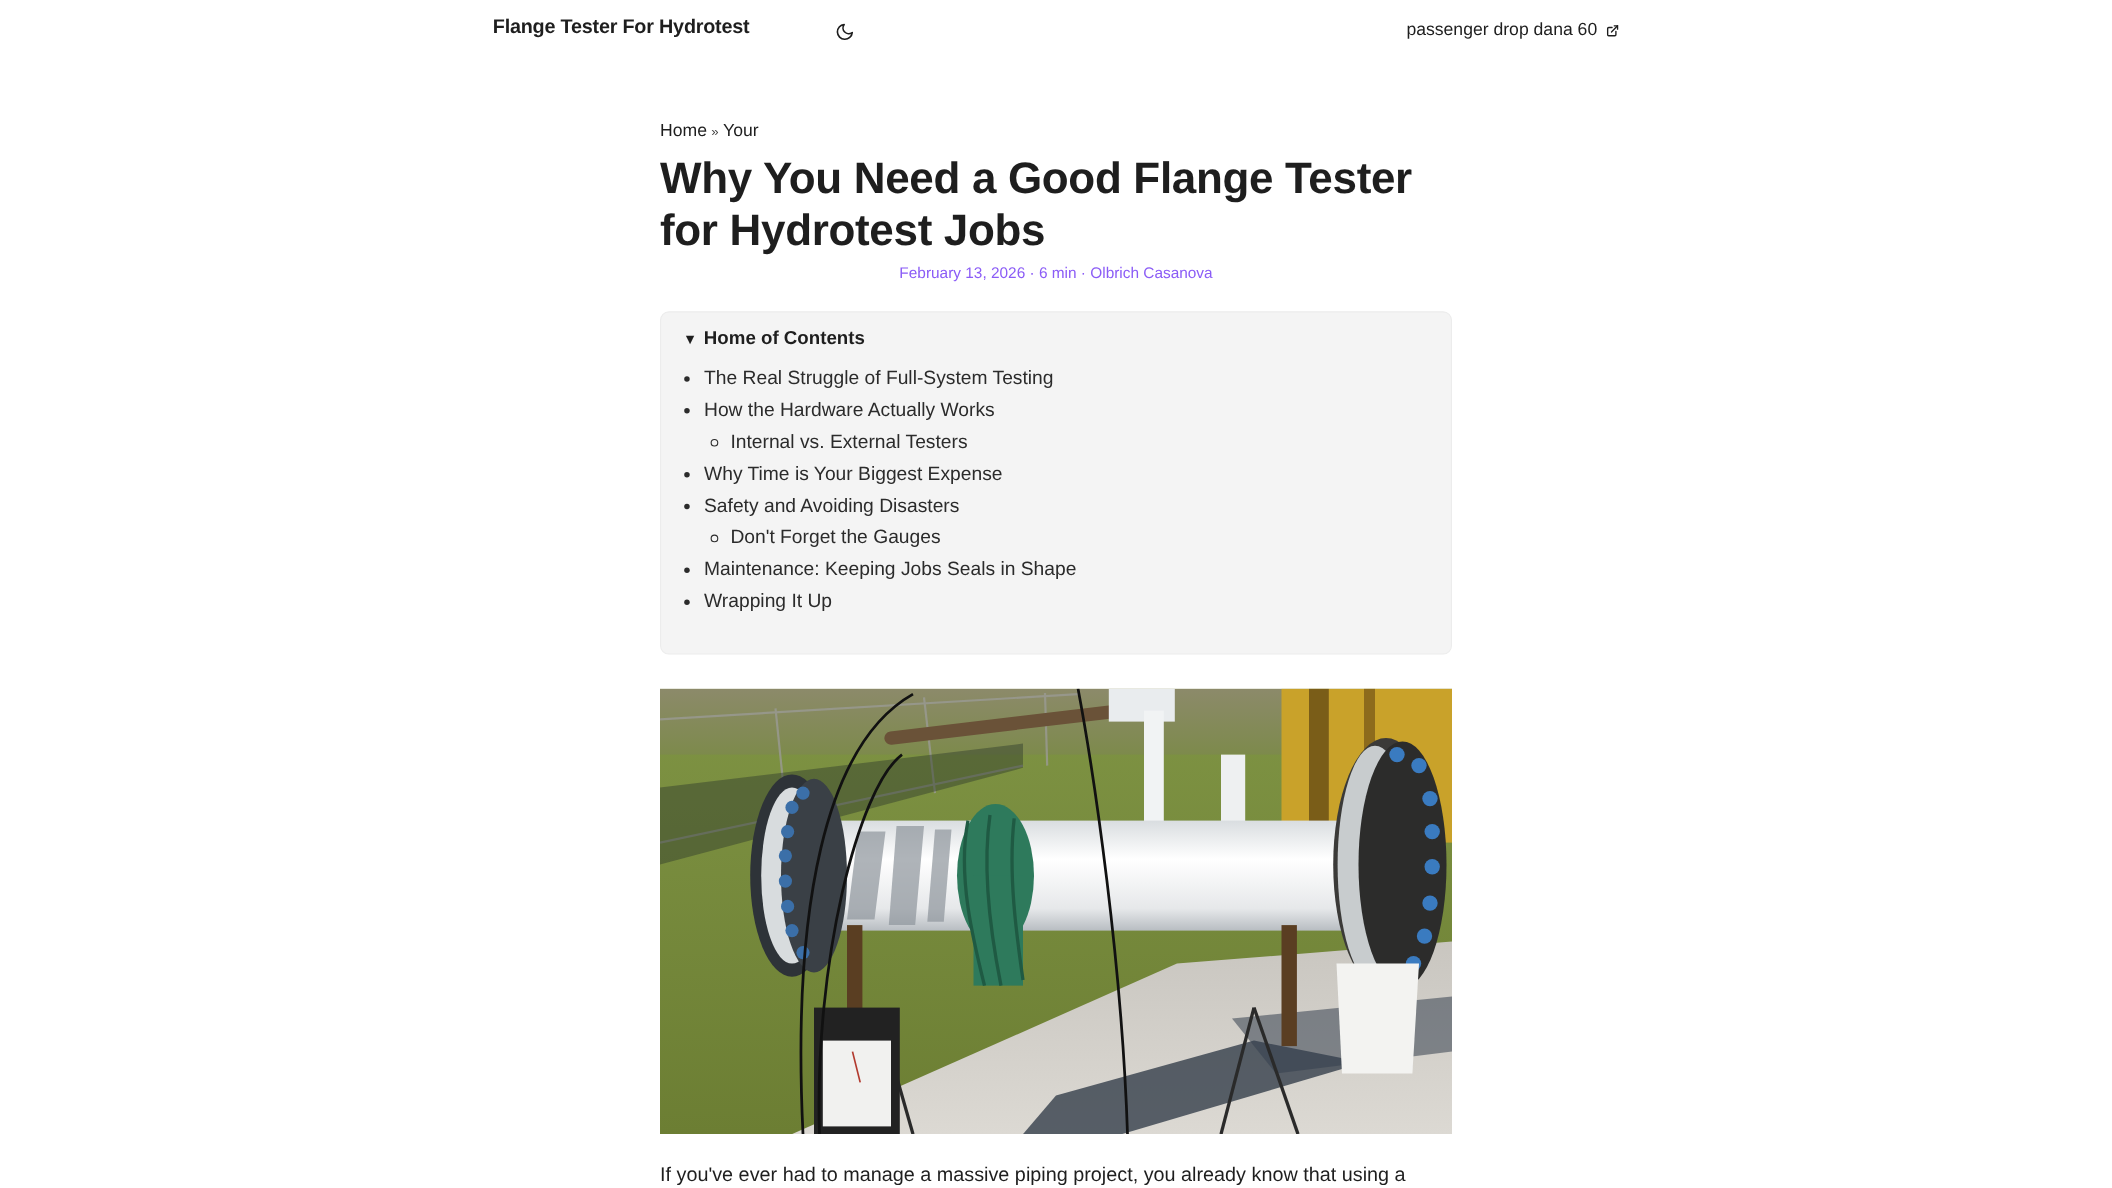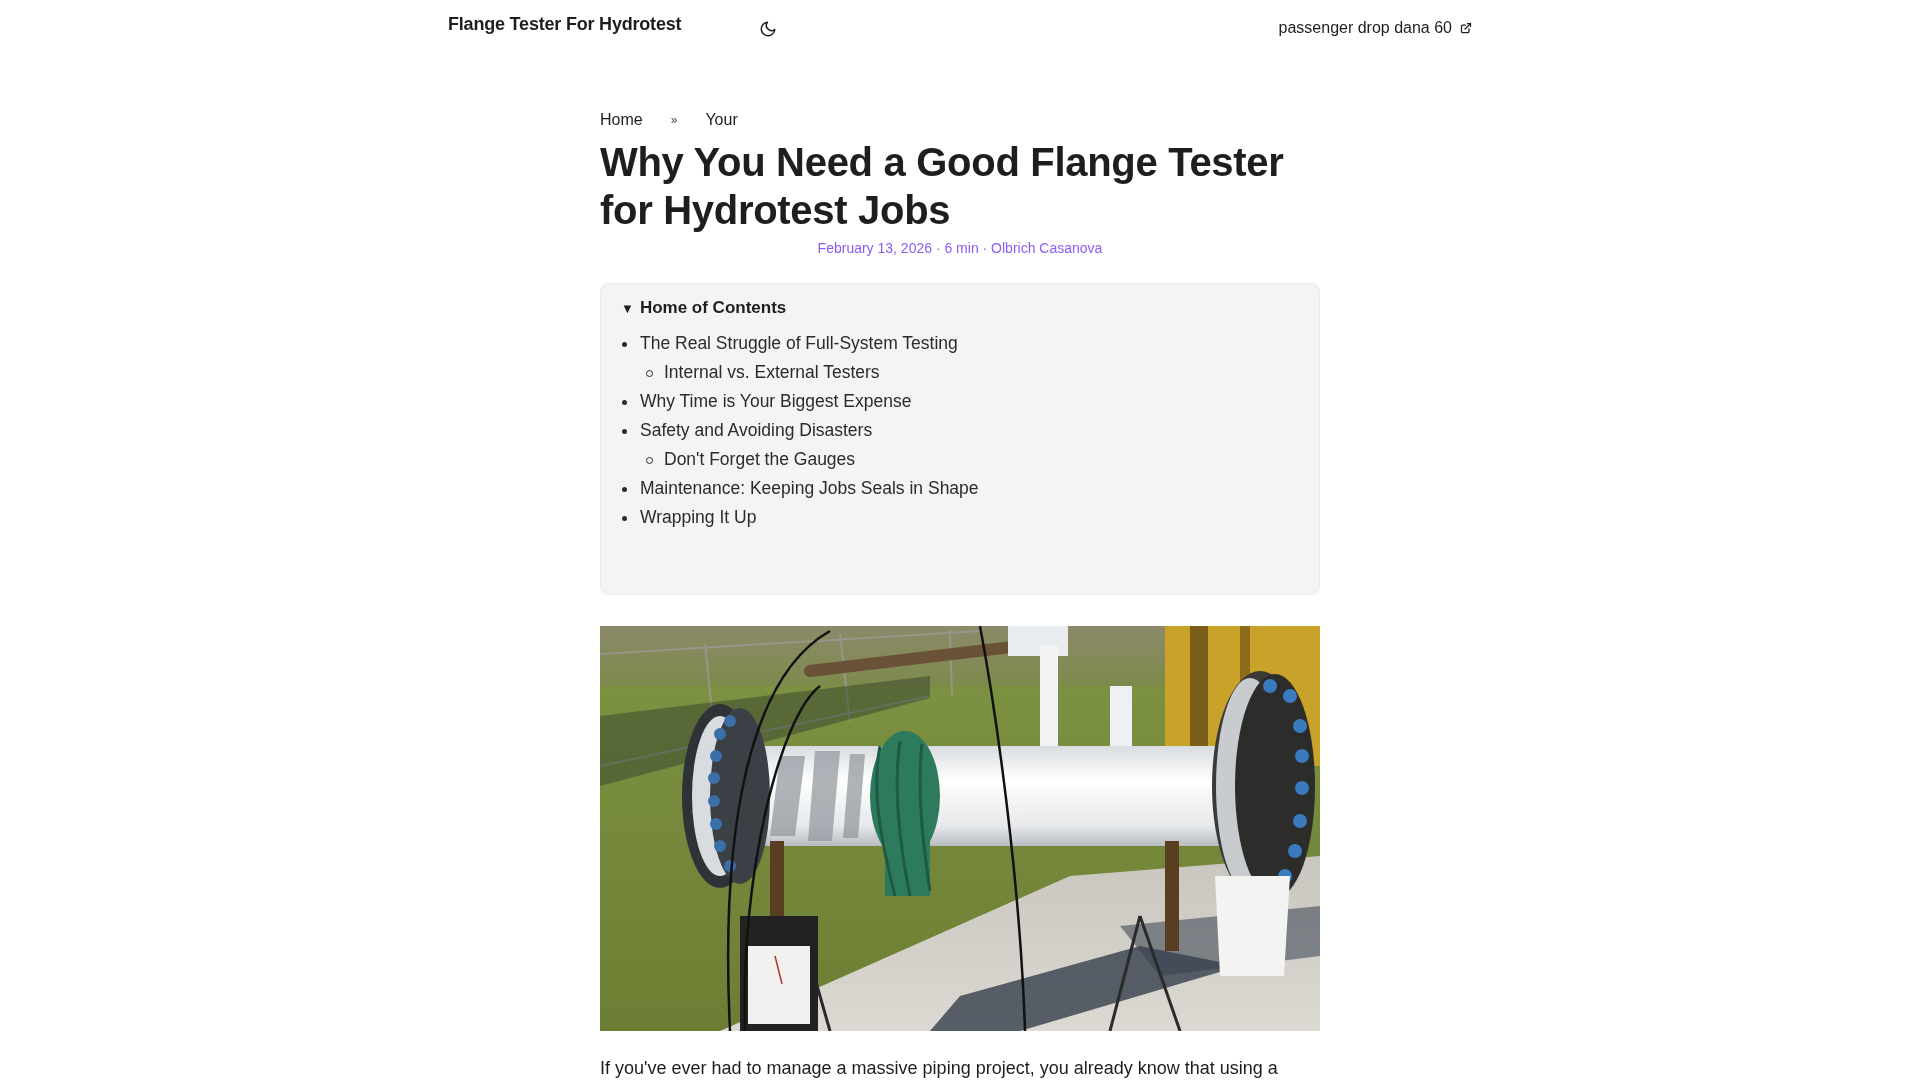--- a/index.html
+++ b/index.html
@@ -24,21 +24,21 @@
     }
     .ext-link {
       position: absolute; right: 448px; top: 19px;
       font-size: 16px; color: #1e1e1e; text-decoration: none;
       display: flex; align-items: center; gap: 8px; cursor: pointer;
     }
     .main {
       position: absolute; left: 600px; top: 108px; width: 720px;
     }
     .breadcrumbs {
-      font-size: 16px; color: #1e1e1e; height: 24px; display: flex; align-items: center; gap: 24px;
+      font-size: 16px; color: #1e1e1e; height: 24px; display: flex; align-items: center;
     }
     .breadcrumbs a { color: #1e1e1e; text-decoration: none; cursor: pointer; }
     .breadcrumbs .sep { font-size: 12px; margin: 0 4px; color: #444; }
     .post-title {
       margin-top: 6px;
       font-size: 40px; font-weight: 700; line-height: 48px; color: #1e1e1e;
       letter-spacing: -0.3px;
     }
     .post-meta {
       margin-top: 6px; font-size: 14px; color: #8b5cf6; height: 20px; text-align: center;
@@ -105,20 +105,21 @@
   <h1 class="post-title">Why You Need a Good Flange Tester for Hydrotest Jobs</h1>
   <div class="post-meta">February 13, 2026 · 6 min · Olbrich Casanova</div>
 
   <div class="toc">
     <div class="toc-summary">
       <span class="tri">▼</span>
       <span>Home of Contents</span>
     </div>
     <ul>
       <li class="item">The Real Struggle of Full-System Testing</li>
+      <li class="item">How the Hardware Actually Works</li>
       <li class="item sub">Internal vs. External Testers</li>
       <li class="item">Why Time is Your Biggest Expense</li>
       <li class="item">Safety and Avoiding Disasters</li>
       <li class="item sub">Don't Forget the Gauges</li>
       <li class="item">Maintenance: Keeping Jobs Seals in Shape</li>
       <li class="item">Wrapping It Up</li>
     </ul>
   </div>
 
   <figure class="cover">

